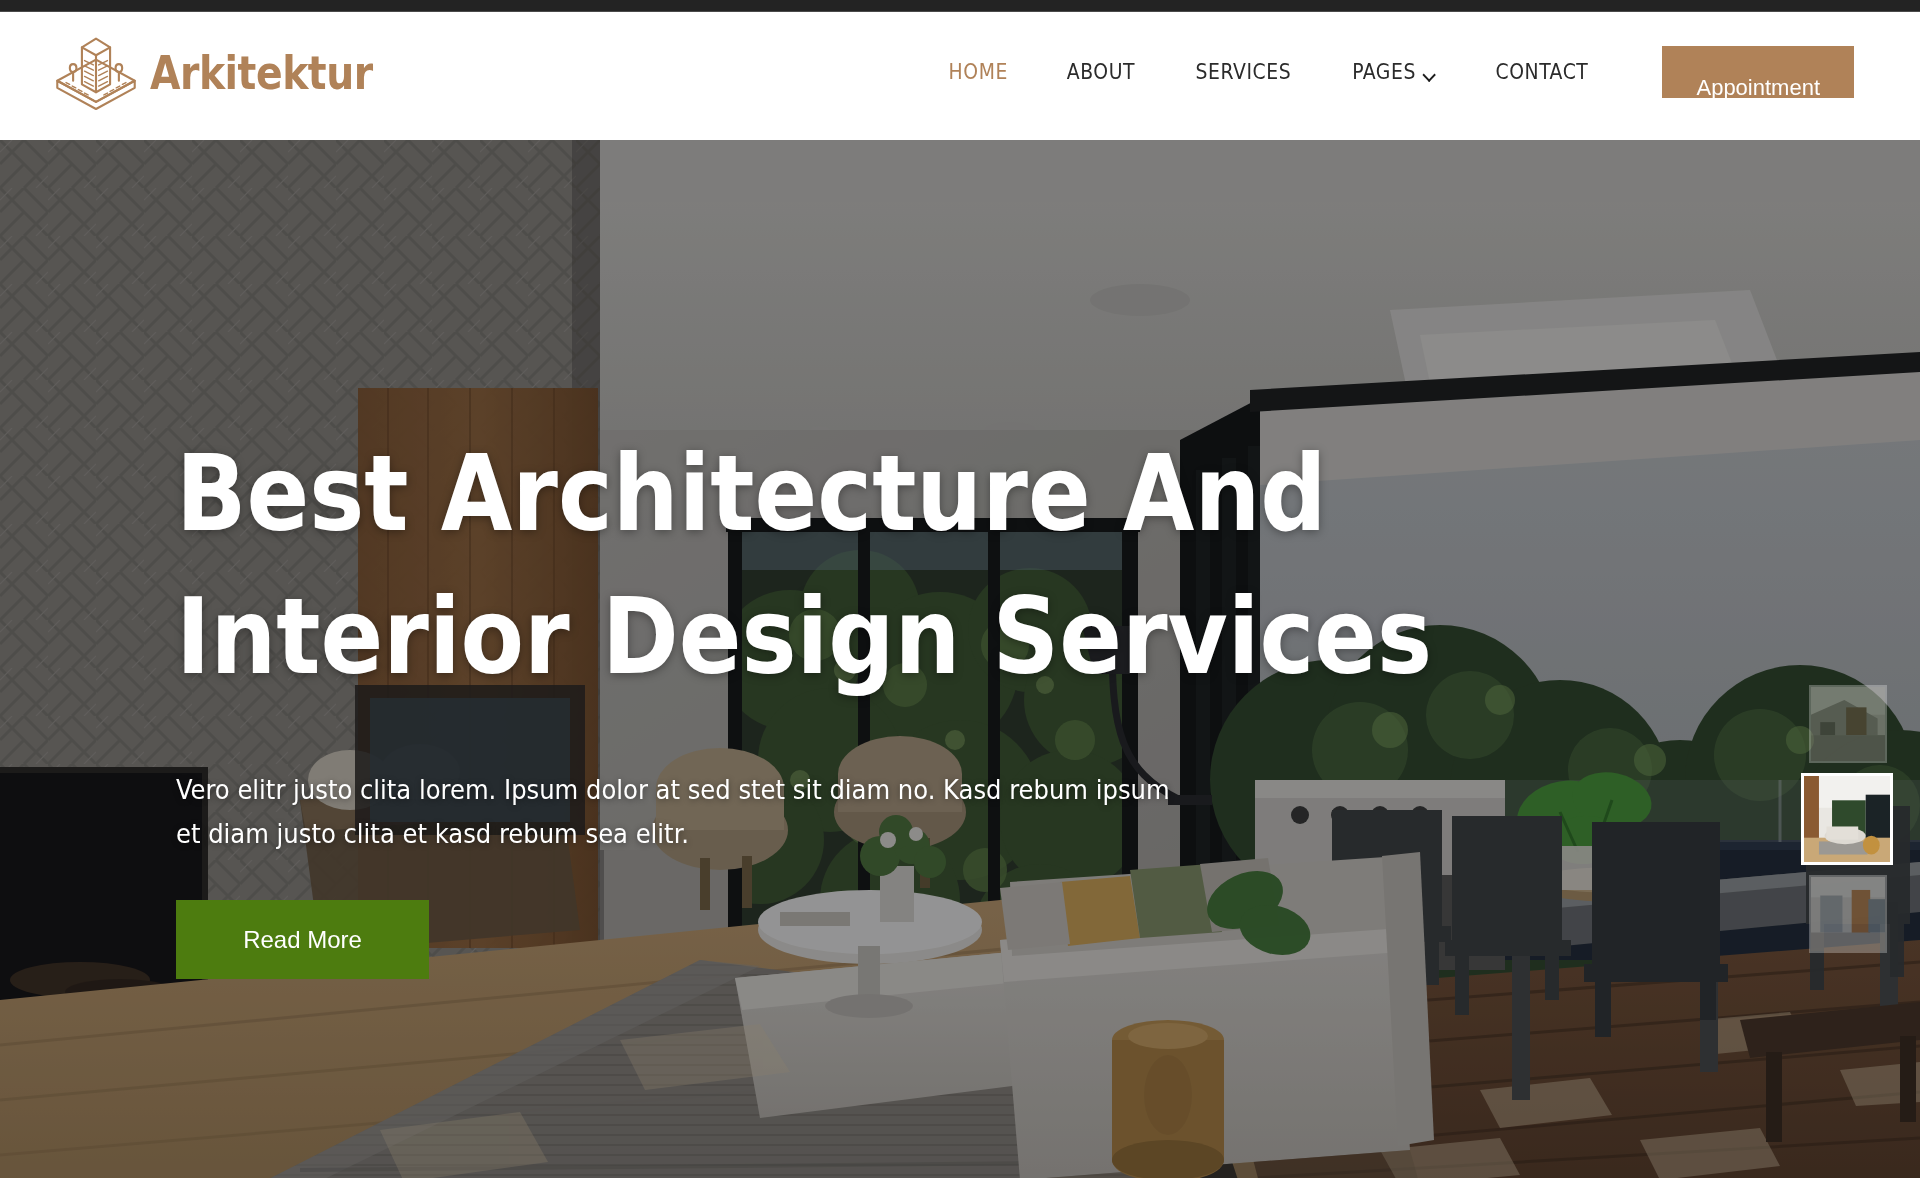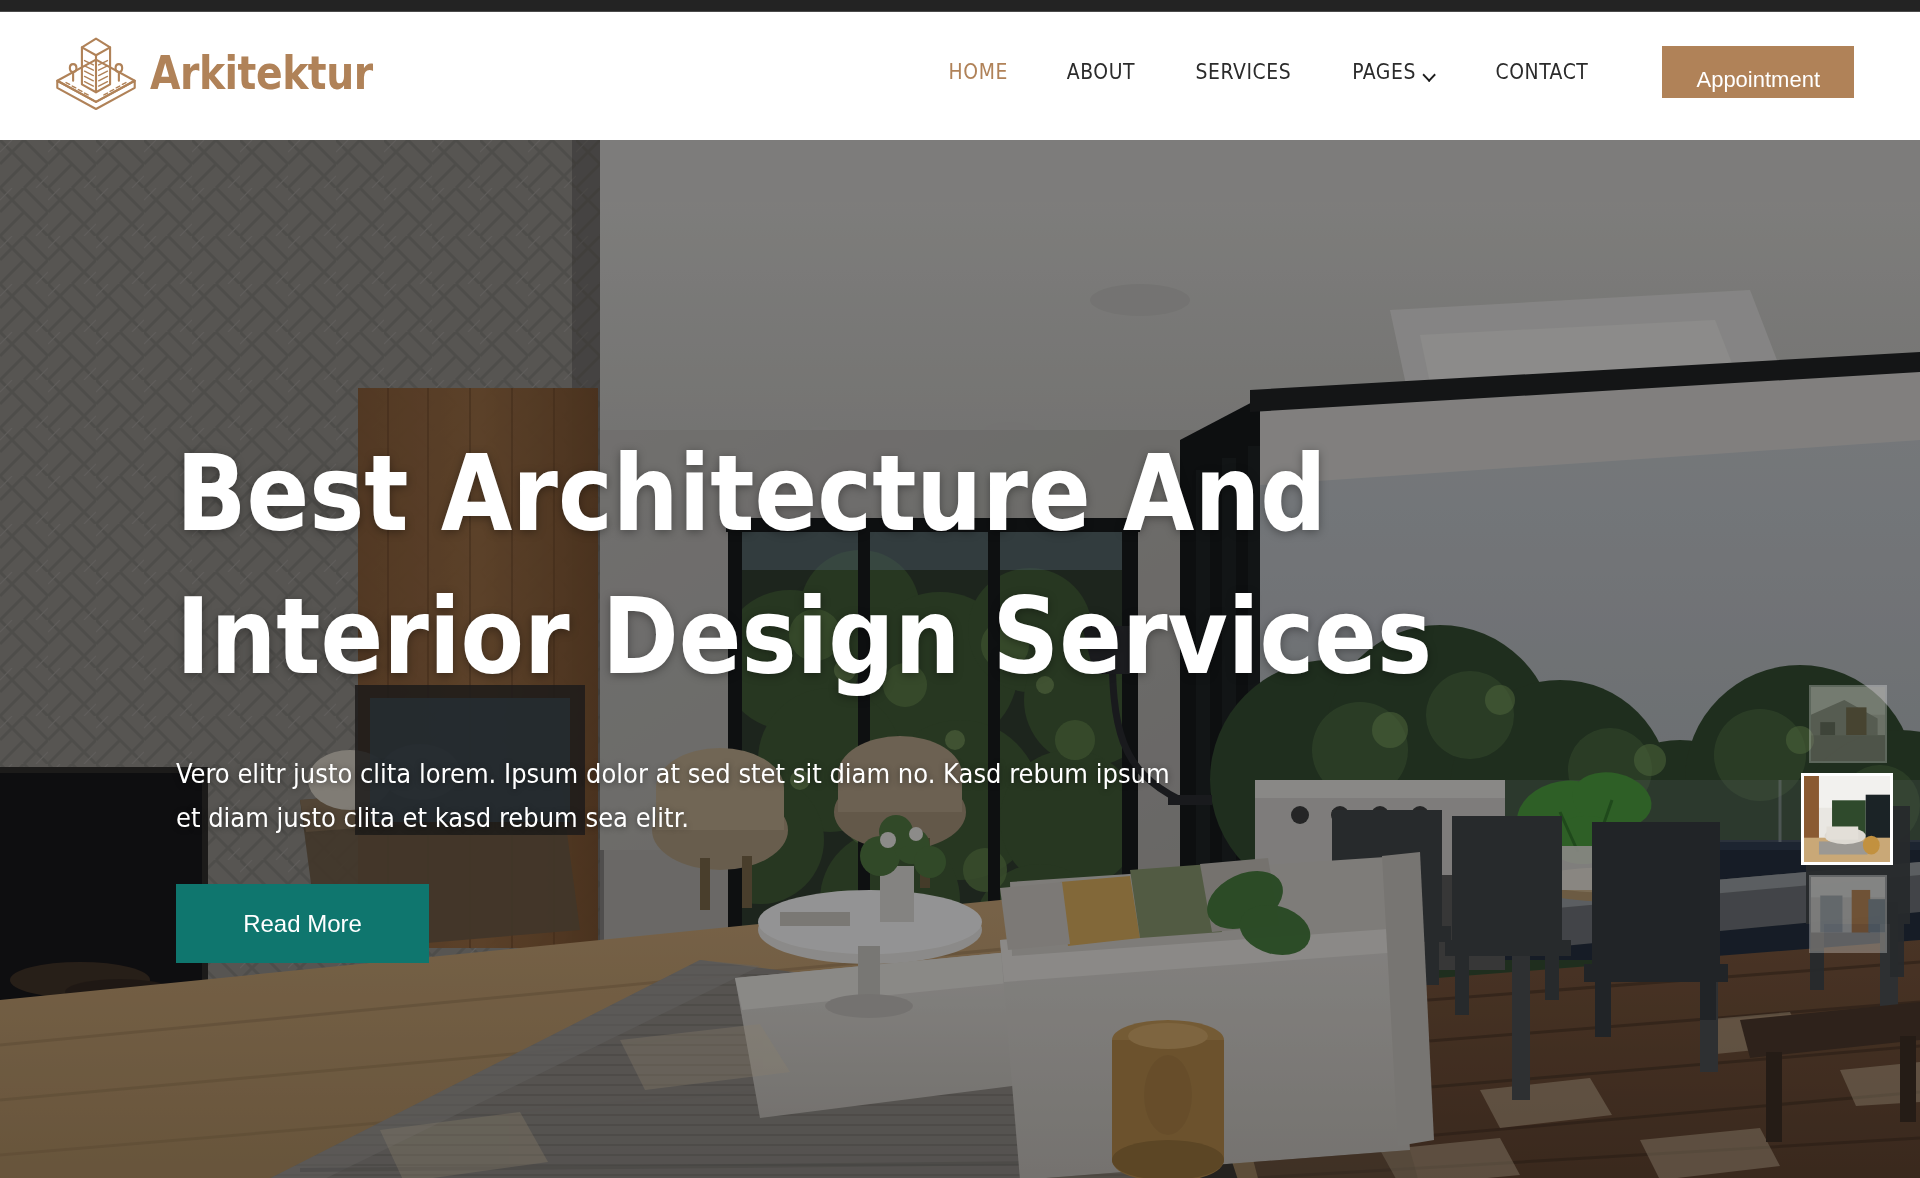--- a/index.html
+++ b/index.html
@@ -92,21 +92,21 @@
     transform: rotate(45deg);
   }
 
   .appt-btn {
     margin-left: 36px;
     background: #b08258;
     color: #ffffff;
     border: none;
     font-family: "Liberation Sans", sans-serif;
     font-size: 22px;
-    padding: 8px 34px;
+    padding: 16px 34px;
     height: 52px;
     line-height: 52px;
     cursor: pointer;
     white-space: nowrap;
   }
 
   
   .hero {
     position: absolute;
     top: 140px; left: 0;
@@ -142,33 +142,33 @@
     font-size: 106px;
     line-height: 1.35;
     letter-spacing: 0px;
     text-shadow: 0 2px 10px rgba(0,0,0,0.35);
     transform: scaleX(0.97);
     transform-origin: left top;
   }
   .hero-title .line { display: block; white-space: nowrap; }
 
   .hero-sub {
-    margin-top: 44px;
+    margin-top: 60px;
     font-family: "Liberation Sans Narrow", "DejaVu Sans Condensed", "Liberation Sans", sans-serif;
     color: #ffffff;
     font-size: 27px;
     line-height: 1.62;
     width: 1020px;
     text-shadow: 0 1px 6px rgba(0,0,0,0.45);
   }
 
   .read-btn {
     display: inline-block;
     margin-top: 44px;
-    background: #0f766e;
+    background: #4d7c0f;
     color: #ffffff;
     border: none;
     font-family: "Liberation Sans", sans-serif;
     font-size: 24px;
     width: 253px;
     height: 79px;
     line-height: 79px;
     text-align: center;
     cursor: pointer;
   }

